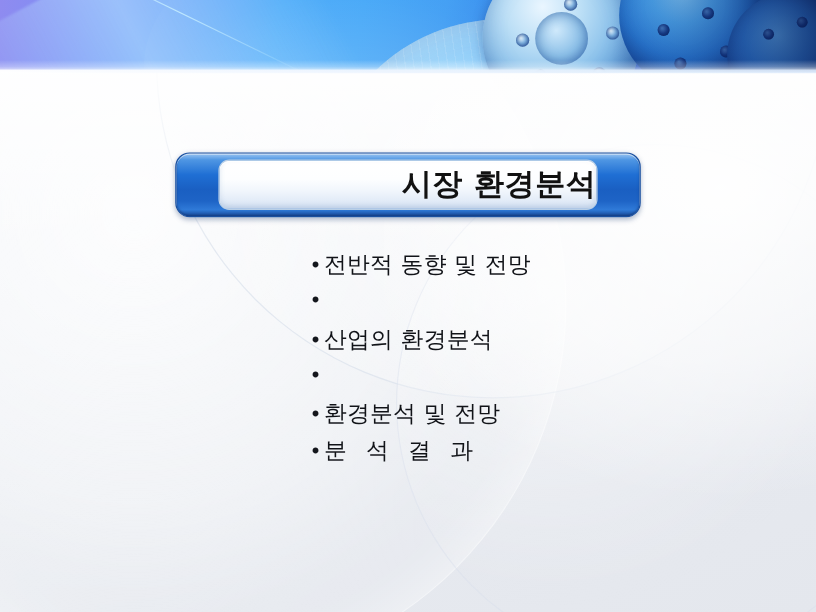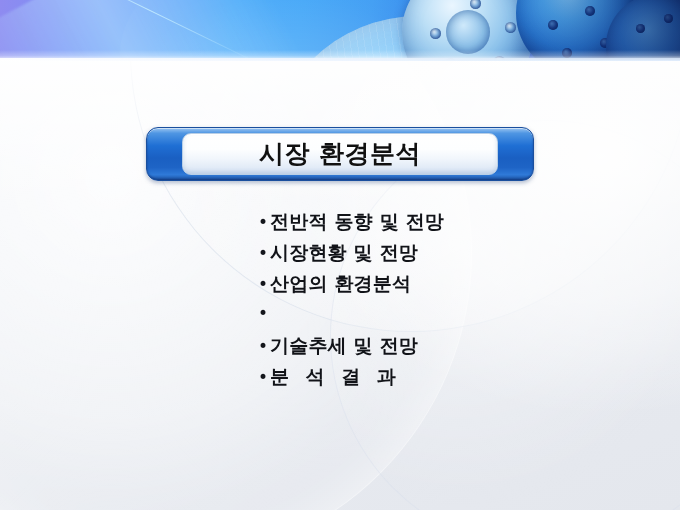--- a/index.html
+++ b/index.html
@@ -306,21 +306,21 @@
     background: linear-gradient(180deg,
       #ffffff 0%,
       #fdfeff 38%,
       #f1f6fc 62%,
       #dfe9f6 88%,
       #cfddf0 100%);
     box-shadow: inset 0 1px 1px rgba(255,255,255,0.95),
                 inset 0 -2px 4px rgba(160,185,215,0.45);
     display: flex;
     align-items: center;
-    justify-content: center;
+    justify-content: flex-end;
   }
   .title-text {
     font-size: 25px;
     font-weight: 700;
     color: #111111;
     letter-spacing: 0.5px;
     line-height: 1;
     white-space: nowrap;
     margin-top: -1px;
   }
@@ -339,21 +339,21 @@
   }
   .bullet-dot {
     width: 12px;
     font-size: 17px;
     line-height: 1;
     color: #14161c;
     flex: 0 0 auto;
   }
   .bullet-label {
     font-size: 19px;
-    font-weight: 700;
+    font-weight: 400;
     color: #111318;
     line-height: 1;
     letter-spacing: 0.2px;
   }
   .bullet-label.spaced {
     letter-spacing: 5px;
     text-align: center;
   }
 </style>
 </head>
@@ -411,35 +411,34 @@
 
   <div class="bullets">
 
     <div class="bullet-row">
       <span class="bullet-dot">•</span>
       <span class="bullet-label">전반적 동향 및 전망</span>
     </div>
 
     <div class="bullet-row">
       <span class="bullet-dot">•</span>
-      <span class="bullet-label">시장현황 및 전망</span>
     </div>
 
     <div class="bullet-row">
       <span class="bullet-dot">•</span>
       <span class="bullet-label">산업의 환경분석</span>
     </div>
 
     <div class="bullet-row">
       <span class="bullet-dot">•</span>
     </div>
 
     <div class="bullet-row">
       <span class="bullet-dot">•</span>
-      <span class="bullet-label">기술추세 및 전망</span>
+      <span class="bullet-label">환경분석 및 전망</span>
     </div>
 
     <div class="bullet-row">
       <span class="bullet-dot">•</span>
       <span class="bullet-label spaced">분 석 결 과</span>
     </div>
 
   </div>
 
 </div>

